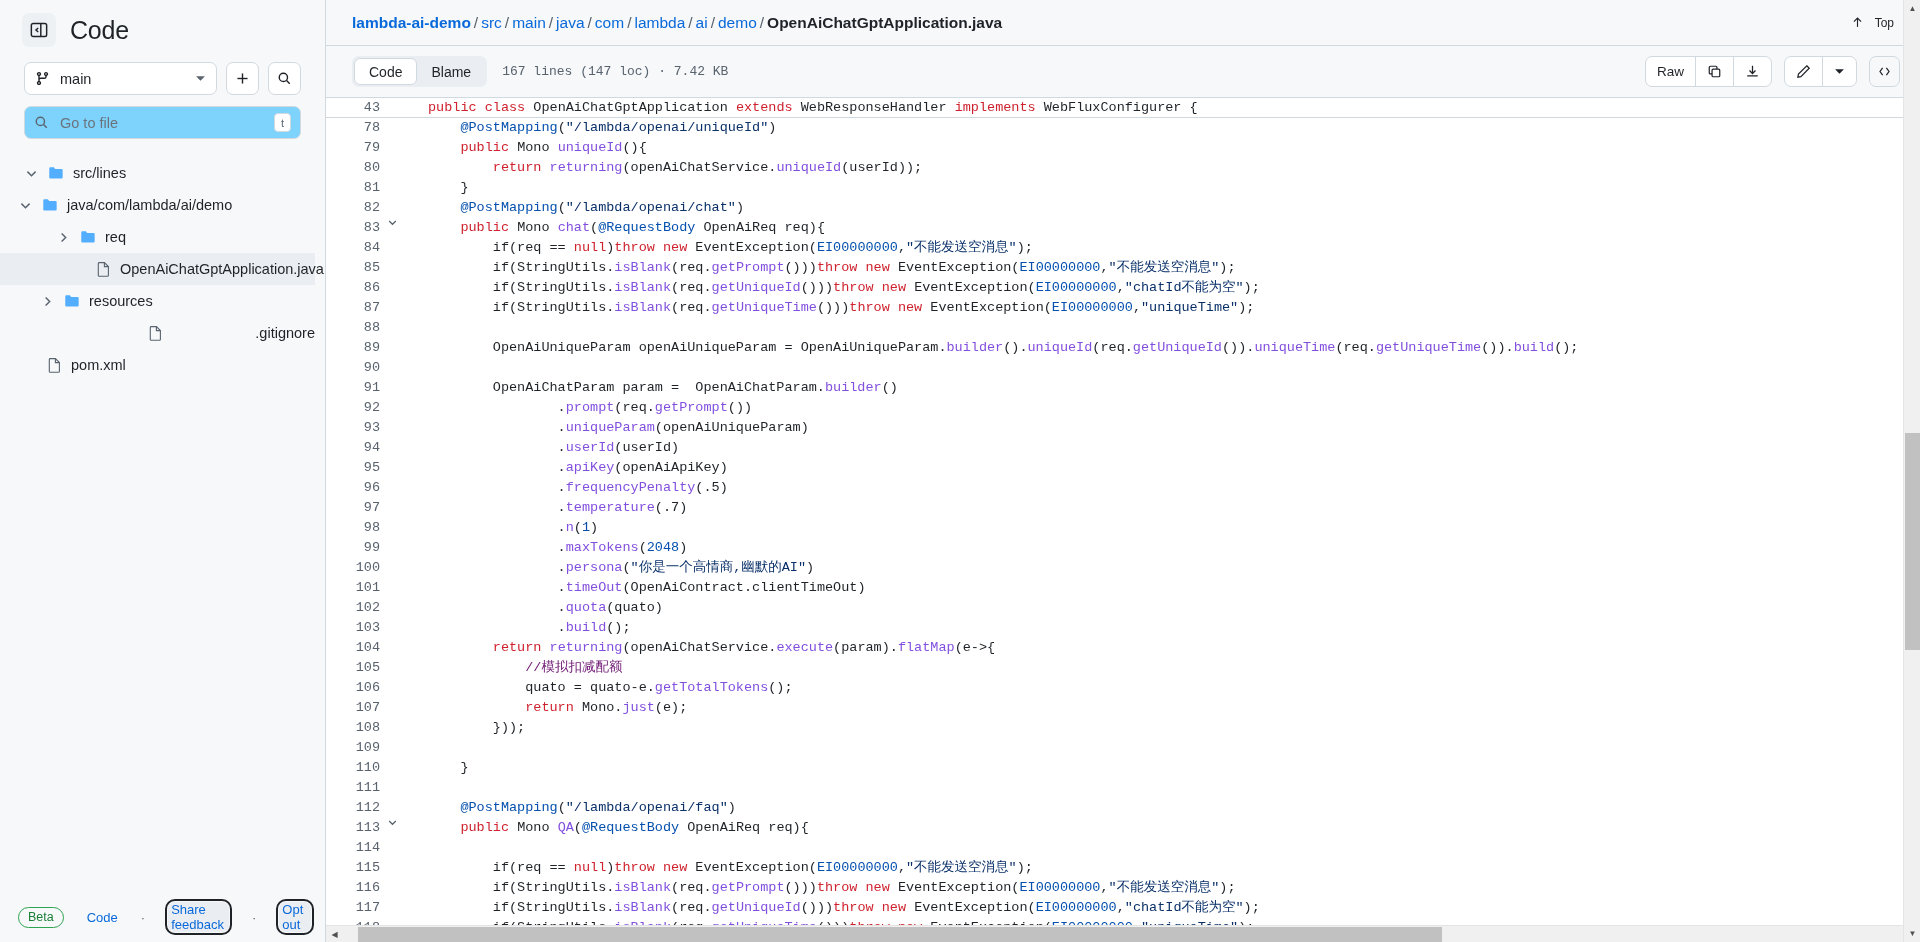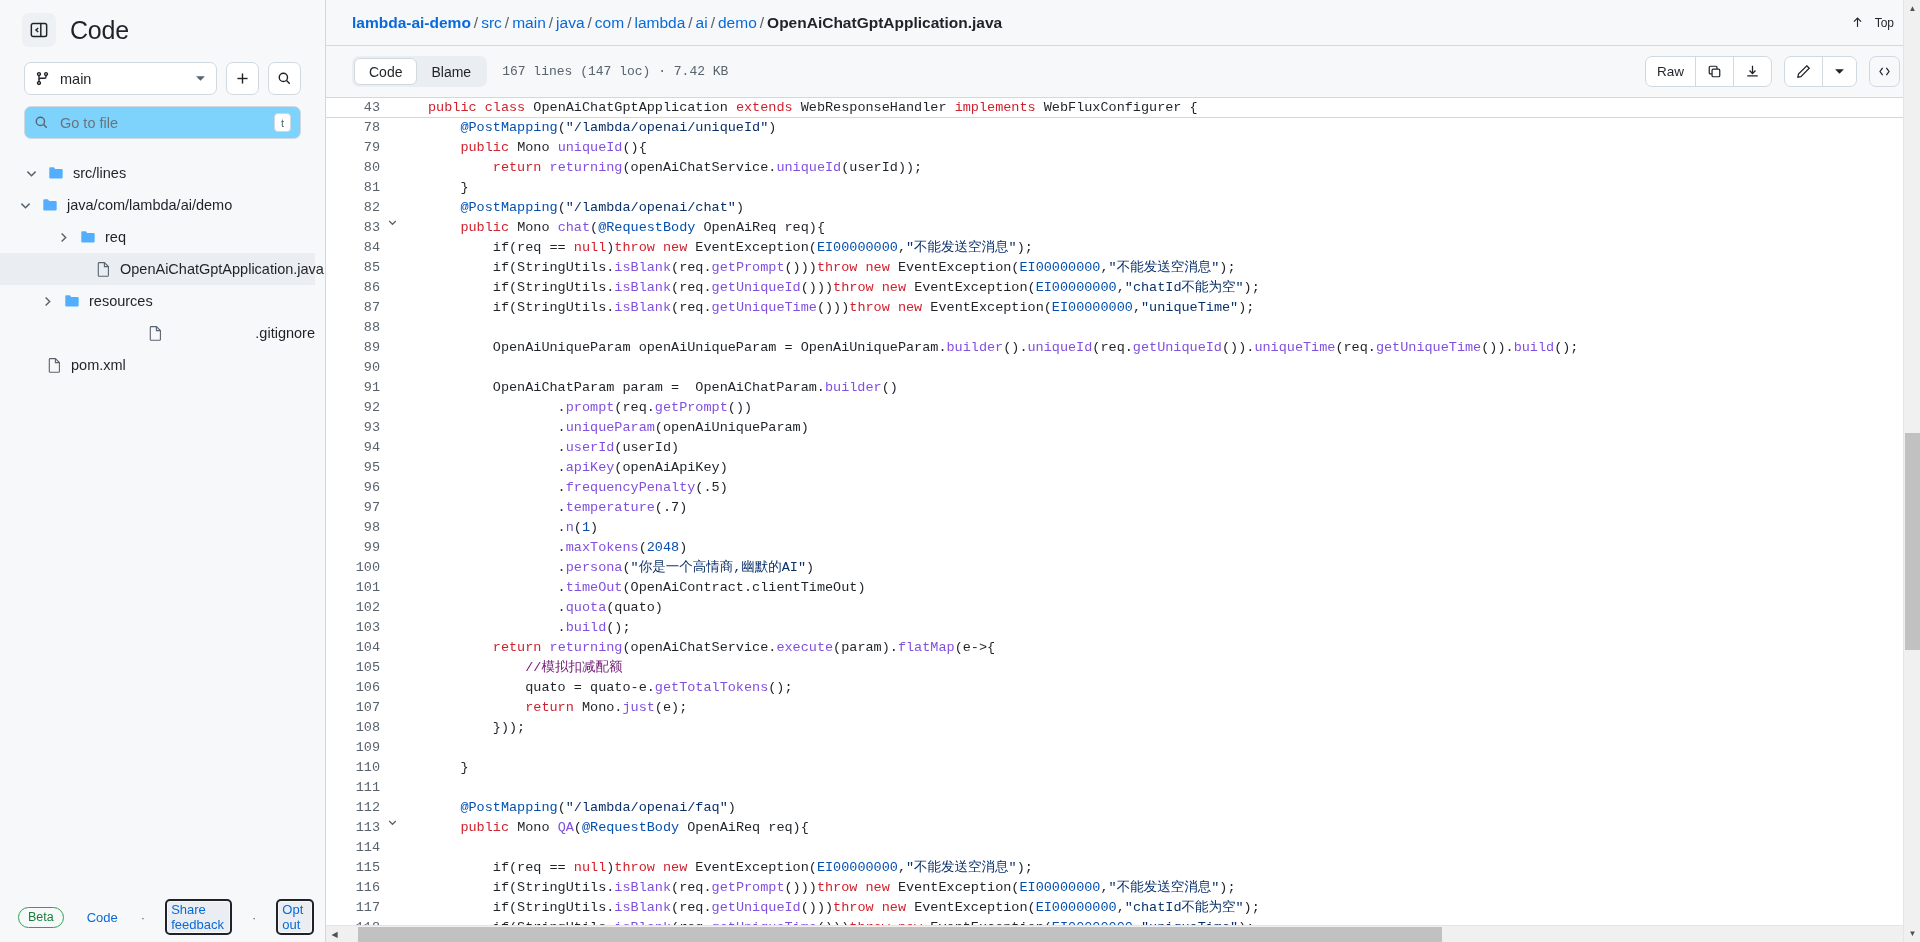--- a/index.html
+++ b/index.html
@@ -119,21 +119,21 @@
     border-radius: 999px;
     padding: 1px 9px 2px 9px;
     font-size: 12.5px;
     line-height: 16px;
   }
   .foot-link { color: #0969da; cursor: pointer; font-size: 13px; }
   .foot-dot { color: #59636e; font-size: 13px; }
   .focus-ring {
     outline: 2px solid #1f2328;
     outline-offset: 1px;
-    border-radius: 2px;
+    border-radius: 7px;
     background: #eaeef2;
     padding: 0 3px;
   }
 
   
   #main {
     flex: 1 1 auto;
     height: 942px;
     background: #ffffff;
     position: relative;

